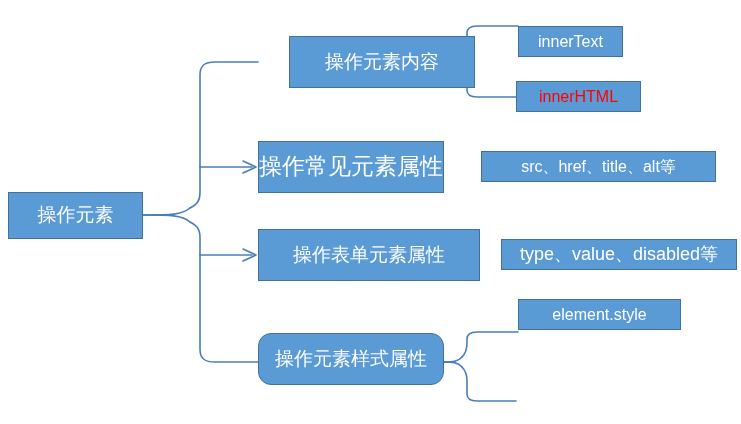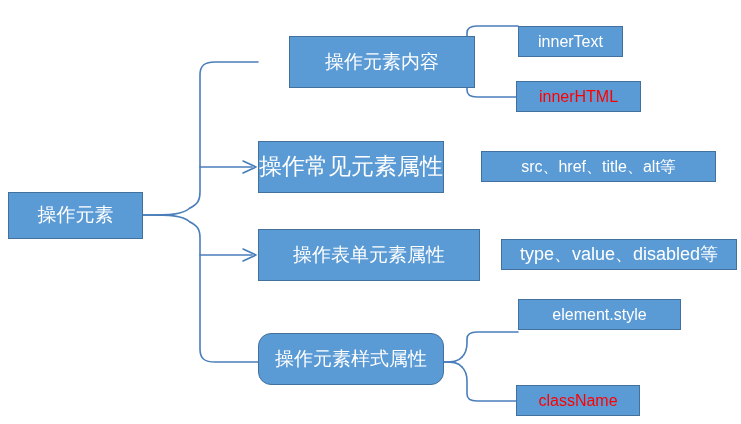--- a/index.html
+++ b/index.html
@@ -121,17 +121,14 @@
   </div>
   <div class="node" id="node-l3-2">
     <span class="node-label">src、href、title、alt等</span>
   </div>
   <div class="node" id="node-l3-3">
     <span class="node-label">type、value、disabled等</span>
   </div>
   <div class="node" id="node-l3-4">
     <span class="node-label">element.style</span>
   </div>
-  <div class="node red-text" id="node-l3-5">
-    <span class="node-label">className</span>
-  </div>
 
 </div>
 
 </body></html>

